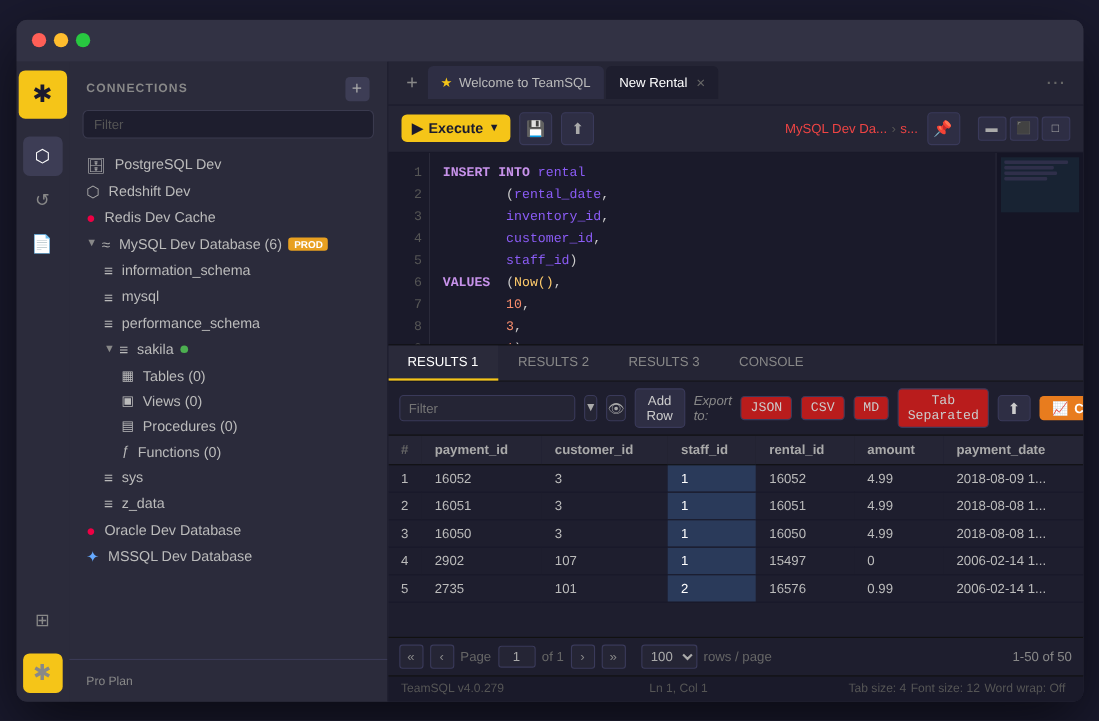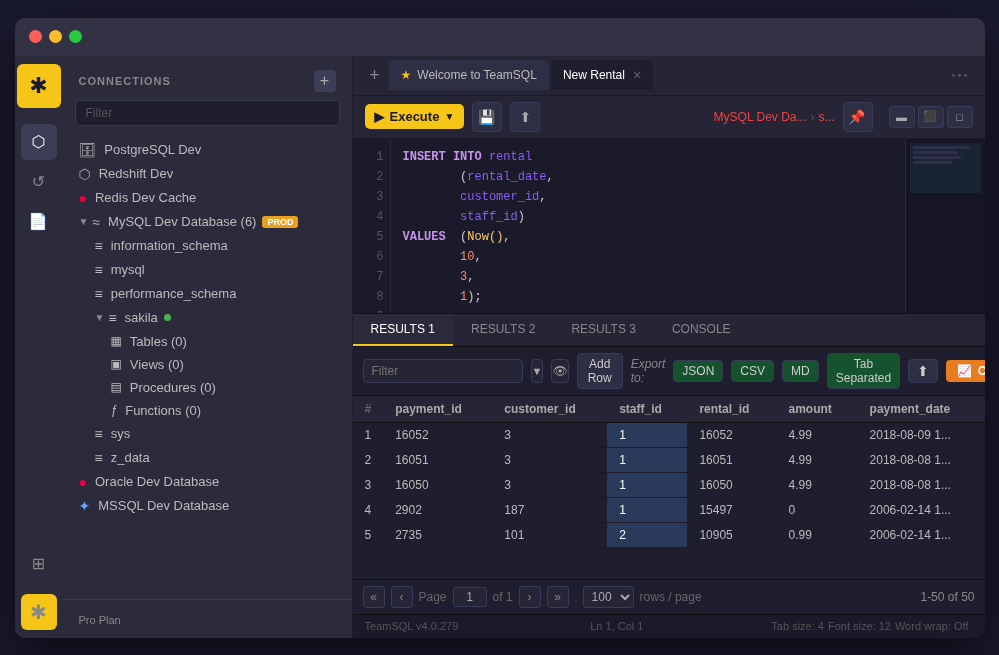--- a/index.html
+++ b/index.html
@@ -417,27 +417,28 @@
       color: #ccc;
       font-size: 12px;
       cursor: pointer;
     }
     .export-label {
       color: #888;
       font-size: 12px;
       font-style: italic;
     }
     .export-btn {
-      background: #14532d;
+      background: #b91c1c;
       border: 1px solid #3a3a5a;
       border-radius: 4px;
       padding: 3px 8px;
       color: #ccc;
       font-size: 12px;
       cursor: pointer;
+      font-family: Liberation Mono, monospace;
     }
     .charts-btn {
       background: #e87c1e;
       border: none;
       border-radius: 4px;
       padding: 4px 12px;
       color: #fff;
       font-size: 12px;
       font-weight: 600;
       cursor: pointer;
@@ -735,20 +736,21 @@
           <div>5</div>
           <div>6</div>
           <div>7</div>
           <div>8</div>
           <div>9</div>
 
         </div>
         <div class="code-area">
           <div><span class="kw">INSERT INTO</span> <span class="col">rental</span></div>
           <div>&nbsp;&nbsp;&nbsp;&nbsp;&nbsp;&nbsp;&nbsp;&nbsp;(<span class="col">rental_date</span>,</div>
+          <div>&nbsp;&nbsp;&nbsp;&nbsp;&nbsp;&nbsp;&nbsp;&nbsp;<span class="col">inventory_id</span>,</div>
           <div>&nbsp;&nbsp;&nbsp;&nbsp;&nbsp;&nbsp;&nbsp;&nbsp;<span class="col">customer_id</span>,</div>
           <div>&nbsp;&nbsp;&nbsp;&nbsp;&nbsp;&nbsp;&nbsp;&nbsp;<span class="col">staff_id</span>)</div>
           <div><span class="kw">VALUES</span>&nbsp;&nbsp;(<span class="fn">Now()</span>,</div>
           <div>&nbsp;&nbsp;&nbsp;&nbsp;&nbsp;&nbsp;&nbsp;&nbsp;<span class="num">10</span>,</div>
           <div>&nbsp;&nbsp;&nbsp;&nbsp;&nbsp;&nbsp;&nbsp;&nbsp;<span class="num">3</span>,</div>
           <div>&nbsp;&nbsp;&nbsp;&nbsp;&nbsp;&nbsp;&nbsp;&nbsp;<span class="num">1</span>);</div>
 
         </div>
         <div class="mini-preview">
           <div style="background:#1a2a3a; height:50px; margin-bottom:2px; opacity:0.7; padding:3px;">
@@ -822,32 +824,32 @@
                 <td>16050</td>
                 <td>3</td>
                 <td class="highlighted">1</td>
                 <td>16050</td>
                 <td>4.99</td>
                 <td>2018-08-08 1...</td>
               </tr>
               <tr>
                 <td>4</td>
                 <td>2902</td>
-                <td>187</td>
+                <td>107</td>
                 <td class="highlighted">1</td>
                 <td>15497</td>
                 <td>0</td>
                 <td>2006-02-14 1...</td>
               </tr>
               <tr>
                 <td>5</td>
                 <td>2735</td>
                 <td>101</td>
                 <td class="highlighted">2</td>
-                <td>10905</td>
+                <td>16576</td>
                 <td>0.99</td>
                 <td>2006-02-14 1...</td>
               </tr>
             </tbody>
           </table>
         </div>
 
         <div class="pagination">
           <div class="page-btn">«</div>
           <div class="page-btn">‹</div>

